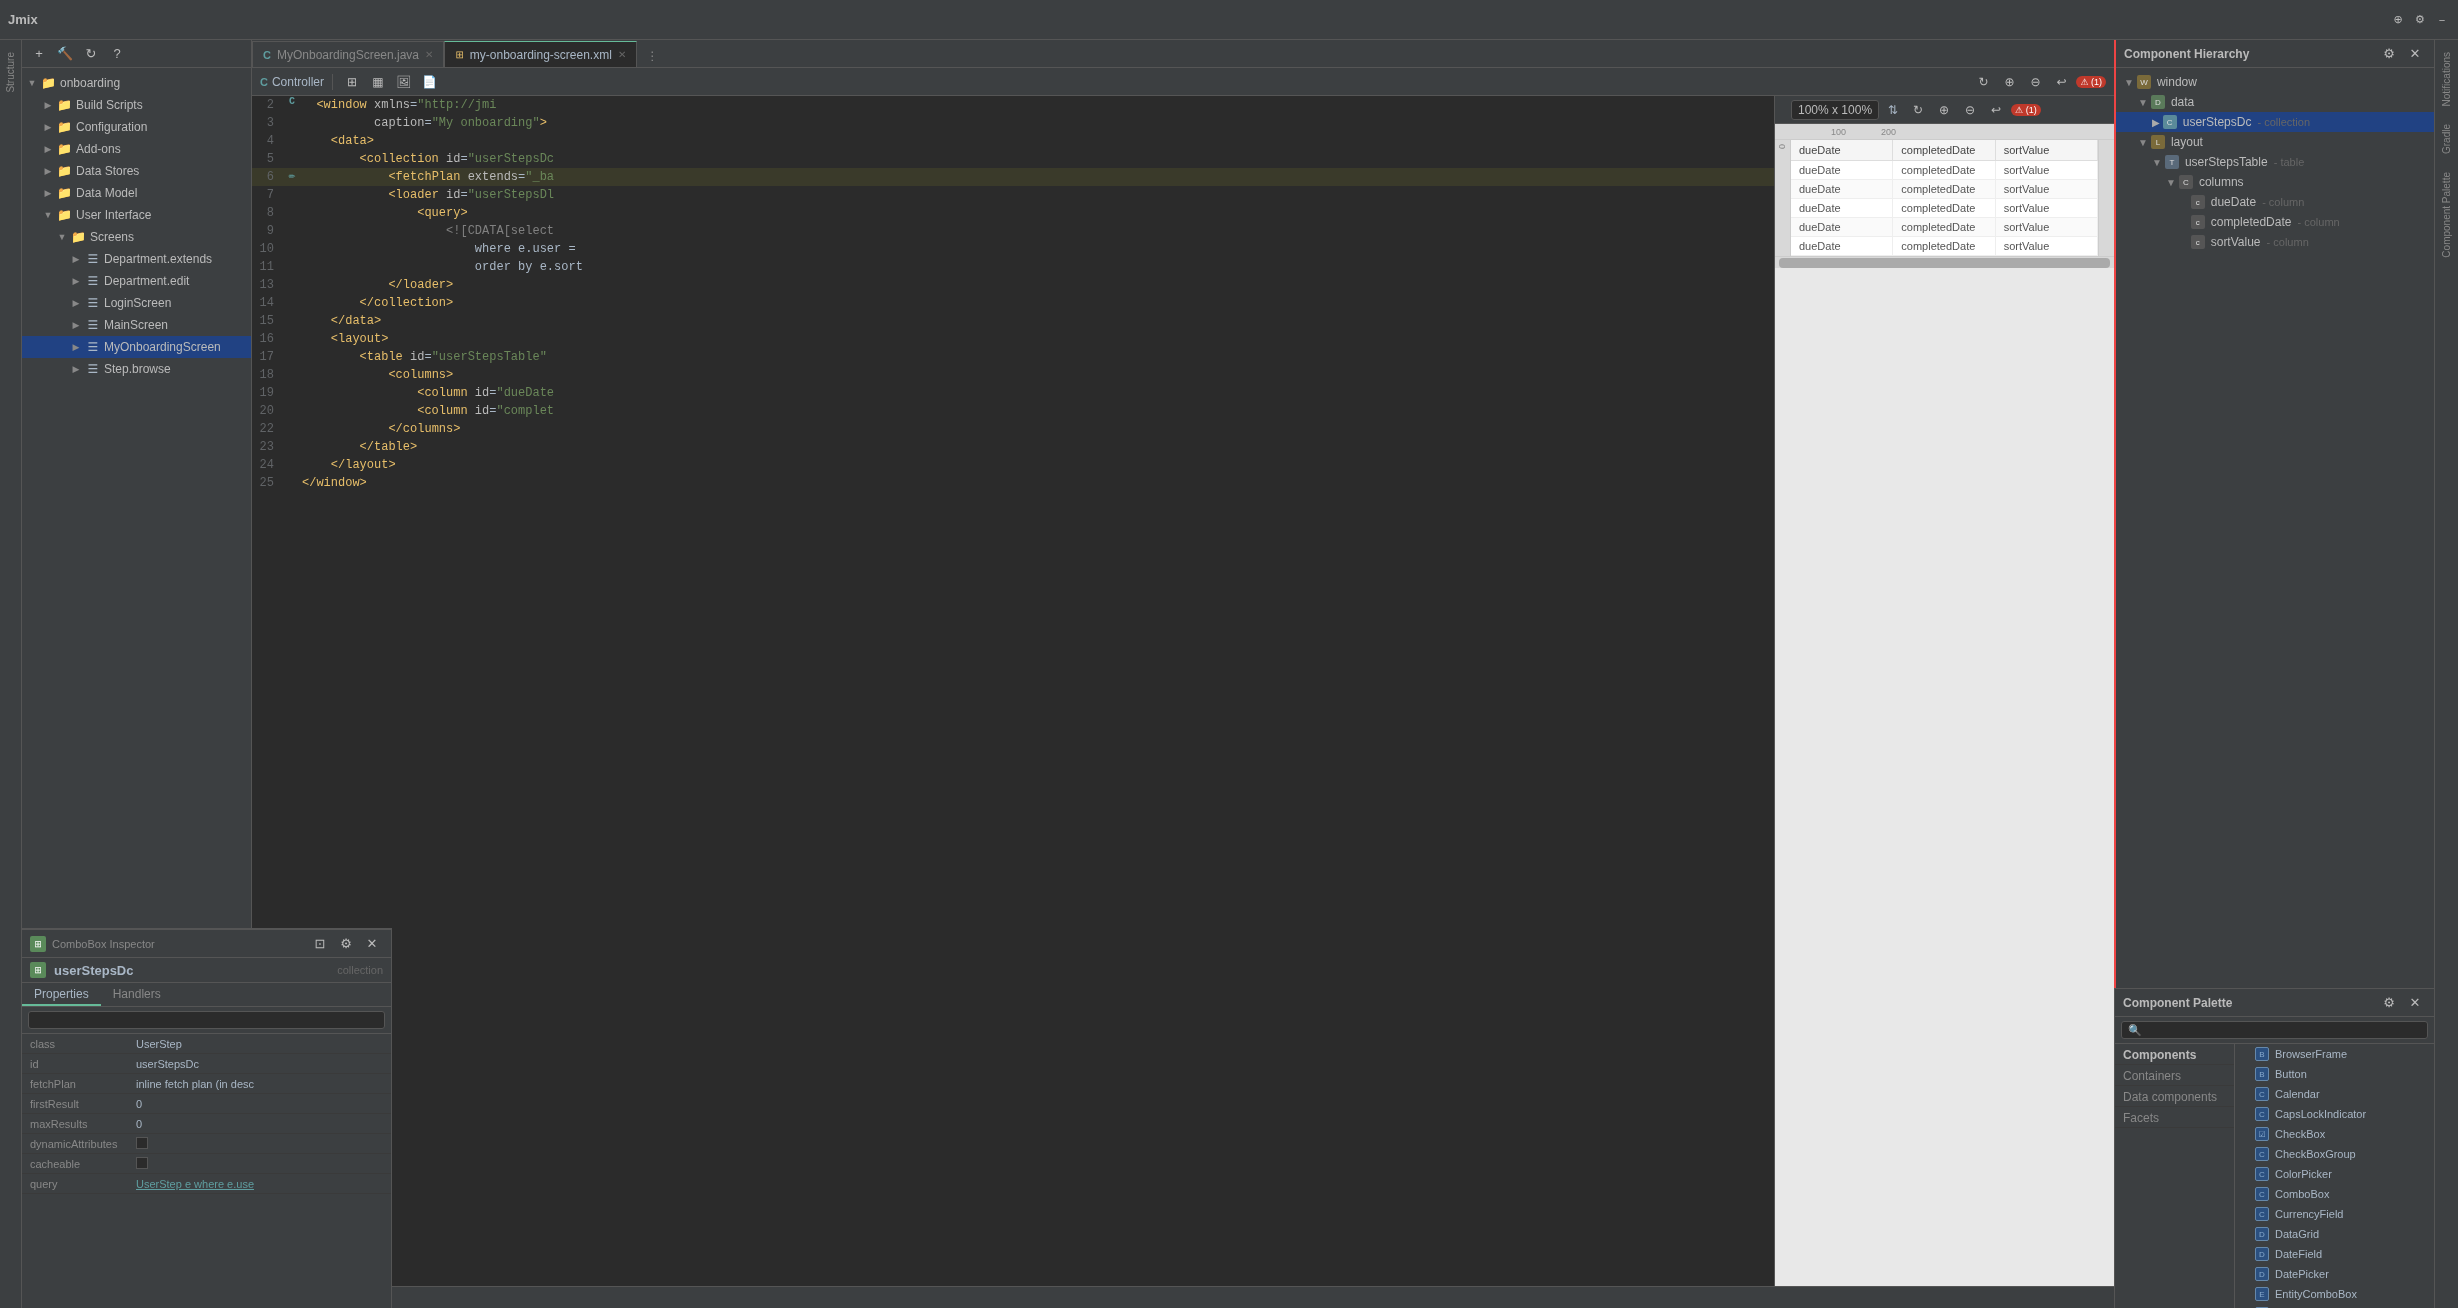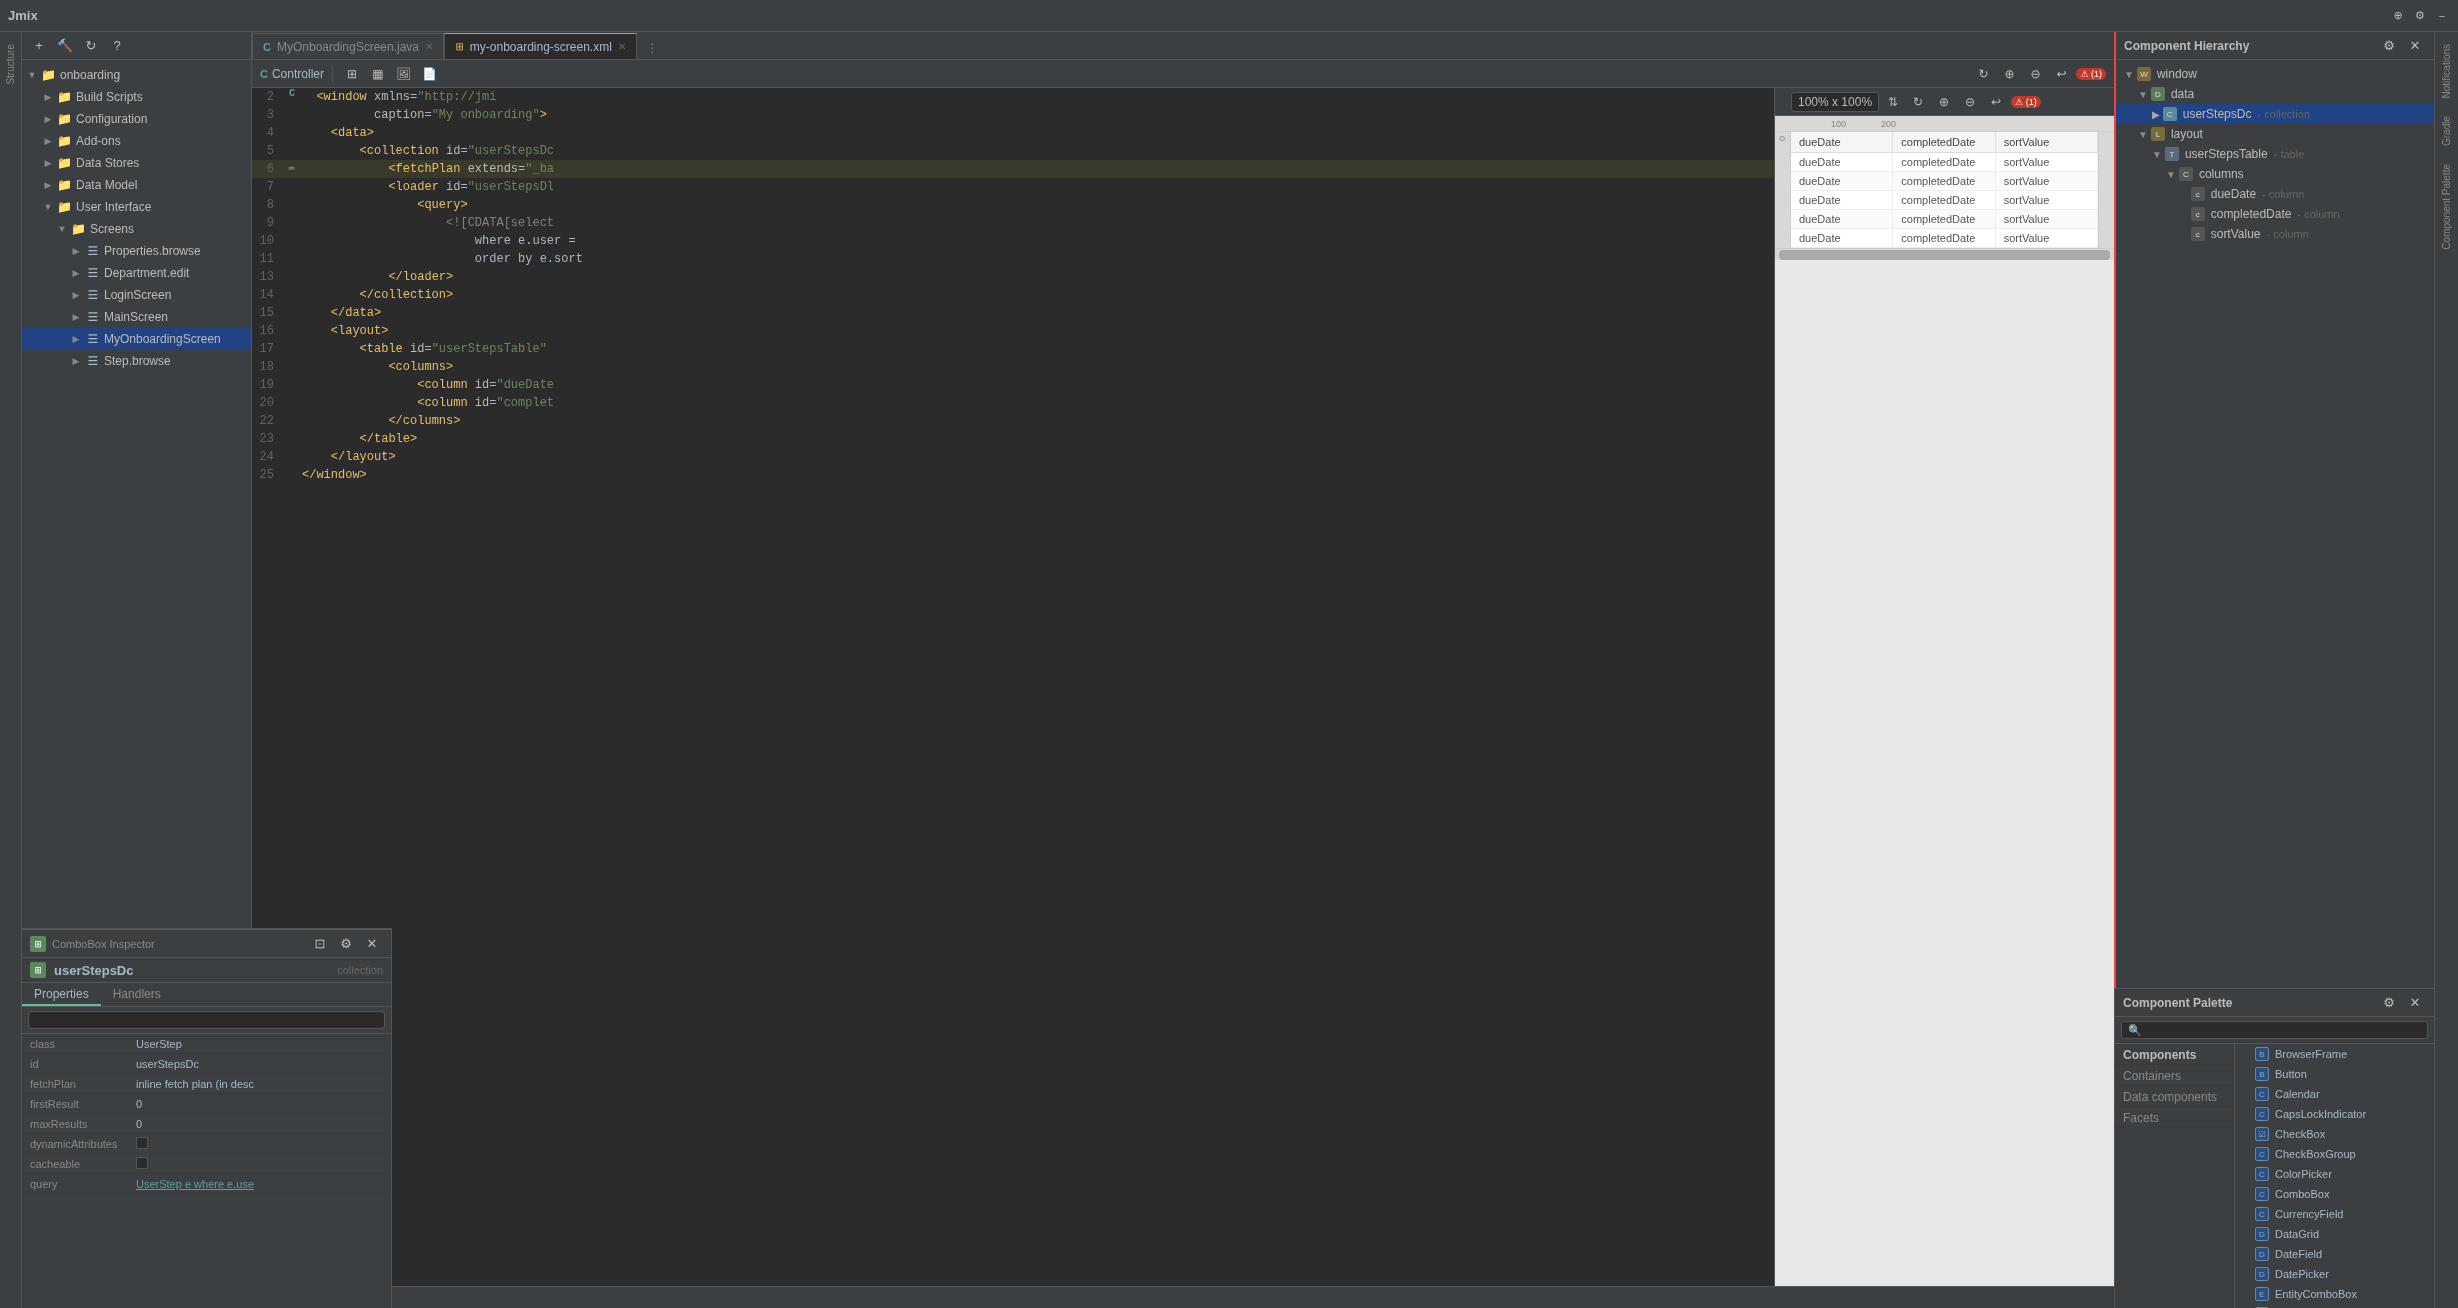--- a/index.html
+++ b/index.html
@@ -1,19 +1,19 @@
 <!DOCTYPE html>
 <html><head>
   <meta charset="utf-8">
   <style>
     * { box-sizing: border-box; margin: 0; padding: 0; }
     body { font-family: 'Segoe UI', Arial, sans-serif; font-size: 12px; background: #2b2b2b; color: #a9b7c6; overflow: hidden; }
 
     .app-container { display: flex; flex-direction: column; height: 100vh; width: 100vw; }
-    .title-bar { background: #3c3f41; height: 32px; display: flex; align-items: center; padding: 0 8px; gap: 8px; border-bottom: 1px solid #555; flex-shrink: 0; }
+    .title-bar { background: #3c3f41; height: 40px; display: flex; align-items: center; padding: 0 8px; gap: 8px; border-bottom: 1px solid #555; flex-shrink: 0; }
     .title-bar-icons { display: flex; gap: 6px; margin-left: auto; }
     .title-bar-icon { width: 16px; height: 16px; display: flex; align-items: center; justify-content: center; color: #bbb; font-size: 11px; cursor: pointer; }
 
     .main-layout { display: flex; flex: 1; overflow: hidden; }
 
     
     .sidebar { width: 230px; background: #3c3f41; border-right: 1px solid #555; display: flex; flex-direction: column; overflow: hidden; flex-shrink: 0; }
     .sidebar-toolbar { height: 28px; display: flex; align-items: center; padding: 0 6px; gap: 4px; border-bottom: 1px solid #555; }
     .sidebar-icon-btn { width: 22px; height: 22px; display: flex; align-items: center; justify-content: center; color: #bbb; cursor: pointer; font-size: 13px; border-radius: 3px; }
     .sidebar-tree { flex: 1; overflow-y: auto; padding: 4px 0; }
@@ -180,21 +180,21 @@
 
         <div class="tree-item" style="padding-left:34px;">
           <div class="expand-icon">▼</div>
           <div class="item-icon">📁</div>
           <span class="item-label">Screens</span>
         </div>
 
         <div class="tree-item" style="padding-left:48px;">
           <div class="expand-icon">▶</div>
           <div class="item-icon">☰</div>
-          <span class="item-label">Properties.browse</span>
+          <span class="item-label">Department.extends</span>
         </div>
 
         <div class="tree-item" style="padding-left:48px;">
           <div class="expand-icon">▶</div>
           <div class="item-icon">☰</div>
           <span class="item-label">Department.edit</span>
         </div>
 
         <div class="tree-item" style="padding-left:48px;">
           <div class="expand-icon">▶</div>

